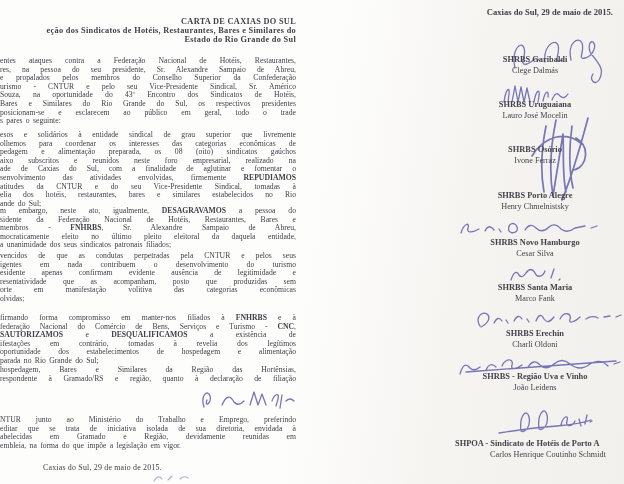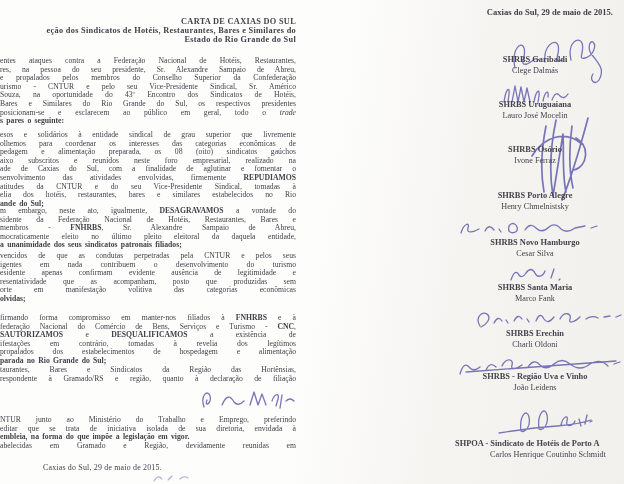--- a/index.html
+++ b/index.html
@@ -5,23 +5,23 @@
   html,body{margin:0;padding:0;background:#ffffff;}
   .stage{
     position:relative;width:624px;height:484px;overflow:hidden;
     background:linear-gradient(98deg,#fdfdfc 0%,#fdfdfc 50%,#f5f4f1 72%,#f1f0ed 100%);
     font-family:"Liberation Serif", serif;
   }
   .page-left{position:absolute;left:0;top:0;width:296px;height:484px;color:#403f49;filter:blur(0.2px);}
   .title-line{position:absolute;left:0;width:296px;text-align:right;font-weight:bold;font-size:8.3px;line-height:9px;letter-spacing:0.3px;}
   .doc-para{position:absolute;left:0;width:296px;font-size:7.7px;}
   .doc-line{height:8.6px;line-height:8.6px;text-align:justify;text-align-last:justify;word-spacing:1.4px;}
-  .doc-line.line-end{text-align-last:left;font-weight:bold;}
+  .doc-line.line-end{text-align-last:left;}
   .b{font-weight:bold;}
-  .i{font-style:italic;}
+  .i{}
   .doc-date{position:absolute;top:463px;left:43px;font-size:7.9px;letter-spacing:0.2px;}
   .date-right{position:absolute;top:7px;right:11px;font-size:8.6px;font-weight:bold;color:#3f3e48;filter:blur(0.2px);white-space:nowrap;}
   .sig-block{position:absolute;left:425px;width:220px;text-align:center;color:#44434d;filter:blur(0.2px);}
   .sig-org{font-weight:bold;font-size:8.4px;line-height:10.5px;white-space:nowrap;}
   .sig-name{font-size:8.2px;line-height:10.5px;white-space:nowrap;}
   .sig-block.last{left:438px;}
   .sig-block.last .sig-org{text-align:left;padding-left:17px;}
   svg.sig{position:absolute;overflow:visible;filter:blur(0.25px);}
   svg.sig path{fill:none;stroke:#6d69b2;stroke-width:1.3;stroke-linecap:round;stroke-linejoin:round;opacity:.92;}
   svg.sig.heavy path{stroke-width:1.7;}
@@ -52,51 +52,51 @@
         <div class="doc-line"><span>olhemos para coordenar os interesses das categorias econômicas de</span></div>
         <div class="doc-line"><span>pedagem e alimentação preparada, os 08 (oito) sindicatos gaúchos</span></div>
         <div class="doc-line"><span>aixo subscritos e reunidos neste foro empresarial, realizado na</span></div>
         <div class="doc-line"><span>ade de Caxias do Sul, com a finalidade de aglutinar e fomentar o</span></div>
         <div class="doc-line"><span>senvolvimento das atividades envolvidas, firmemente </span><span class="b">REPUDIAMOS</span></div>
         <div class="doc-line"><span>atitudes da CNTUR e do seu Vice-Presidente Sindical, tomadas à</span></div>
         <div class="doc-line"><span>elia dos hotéis, restaurantes, bares e similares estabelecidos no Rio</span></div>
         <div class="doc-line line-end"><span>ande do Sul;</span></div>
       </div>
     <div class="doc-para" style="top:207px">
-        <div class="doc-line"><span>m embargo, neste ato, igualmente, </span><span class="b">DESAGRAVAMOS</span><span> a vontade do</span></div>
+        <div class="doc-line"><span>m embargo, neste ato, igualmente, </span><span class="b">DESAGRAVAMOS</span><span> a pessoa do</span></div>
         <div class="doc-line"><span>sidente da Federação Nacional de Hotéis, Restaurantes, Bares e</span></div>
         <div class="doc-line"><span>membros - </span><span class="b">FNHRBS</span><span>, Sr. Alexandre Sampaio de Abreu,</span></div>
         <div class="doc-line"><span>mocraticamente eleito no último pleito eleitoral da daquela entidade,</span></div>
         <div class="doc-line line-end"><span>a unanimidade dos seus sindicatos patronais filiados;</span></div>
       </div>
     <div class="doc-para" style="top:252px">
         <div class="doc-line"><span>vencidos de que as condutas perpetradas pela CNTUR e pelos seus</span></div>
         <div class="doc-line"><span>igentes em nada contribuem o desenvolvimento do turismo</span></div>
         <div class="doc-line"><span>esidente apenas confirmam evidente ausência de legitimidade e</span></div>
         <div class="doc-line"><span>resentatividade que as acompanham, posto que produzidas sem</span></div>
         <div class="doc-line"><span>orte em manifestação volitiva das categorias econômicas</span></div>
         <div class="doc-line line-end"><span>olvidas;</span></div>
       </div>
     <div class="doc-para" style="top:314px">
         <div class="doc-line"><span>firmando forma compromisso em manter-nos filiados à </span><span class="b">FNHRBS</span><span> e à</span></div>
         <div class="doc-line"><span>federação Nacional do Comércio de Bens, Serviços e Turismo - </span><span class="b">CNC</span><span>,</span></div>
         <div class="doc-line"><span class="b">SAUTORIZAMOS</span><span> e </span><span class="b">DESQUALIFICAMOS</span><span> a existência de</span></div>
         <div class="doc-line"><span>ifestações em contrário, tomadas à revelia dos legítimos</span></div>
-        <div class="doc-line"><span>propalados dos estabelecimentos de hospedagem e alimentação</span></div>
+        <div class="doc-line"><span>oportunidade dos estabelecimentos de hospedagem e alimentação</span></div>
         <div class="doc-line line-end"><span>parada no Rio Grande do Sul;</span></div>
       </div>
     <div class="doc-para" style="top:366px">
-        <div class="doc-line"><span>taurantes, Bares e Sindicatos da Região das Hortênsias,</span></div>
+        <div class="doc-line"><span>hospedagem, Bares e Similares da Região das Hortênsias,</span></div>
         <div class="doc-line"><span>respondente à Gramado/RS e região, quanto à declaração de filiação</span></div>
       </div>
     <div class="doc-para" style="top:416px">
         <div class="doc-line"><span>NTUR junto ao Ministério do Trabalho e Emprego, preferindo</span></div>
         <div class="doc-line"><span>editar que se trata de iniciativa isolada de sua diretoria, envidada à</span></div>
+        <div class="doc-line"><span>abelecidas em Gramado e Região, devidamente reunidas em</span></div>
         <div class="doc-line line-end"><span>embleia, na forma do que impõe a legislação em vigor.</span></div>
-        <div class="doc-line"><span>abelecidas em Gramado e Região, devidamente reunidas em</span></div>
       </div>
 
     <div class="doc-date">Caxias do Sul, 29 de maio de 2015.</div>
   </div>
 
   <svg class="sig" style="left:190px;top:385px" width="105" height="28" viewBox="0 0 105 28">
     <path d="M14,22 C10,10 18,4 20,11 C22,18 14,23 17,15 M32,20 Q38,6 44,17 Q48,22 54,16 M60,20 L64,7 L68,20 L72,9 L76,20 M82,16 C84,9 90,7 88,14 L86,21 M92,10 L90,23 M96,16 Q100,12 104,16"></path>
   </svg>
   <svg class="sig faint" style="left:150px;top:472px" width="40" height="12" viewBox="0 0 40 12">
     <path d="M4,9 Q8,2 12,7 M18,8 L22,4 M30,7 Q34,3 38,6"></path>

